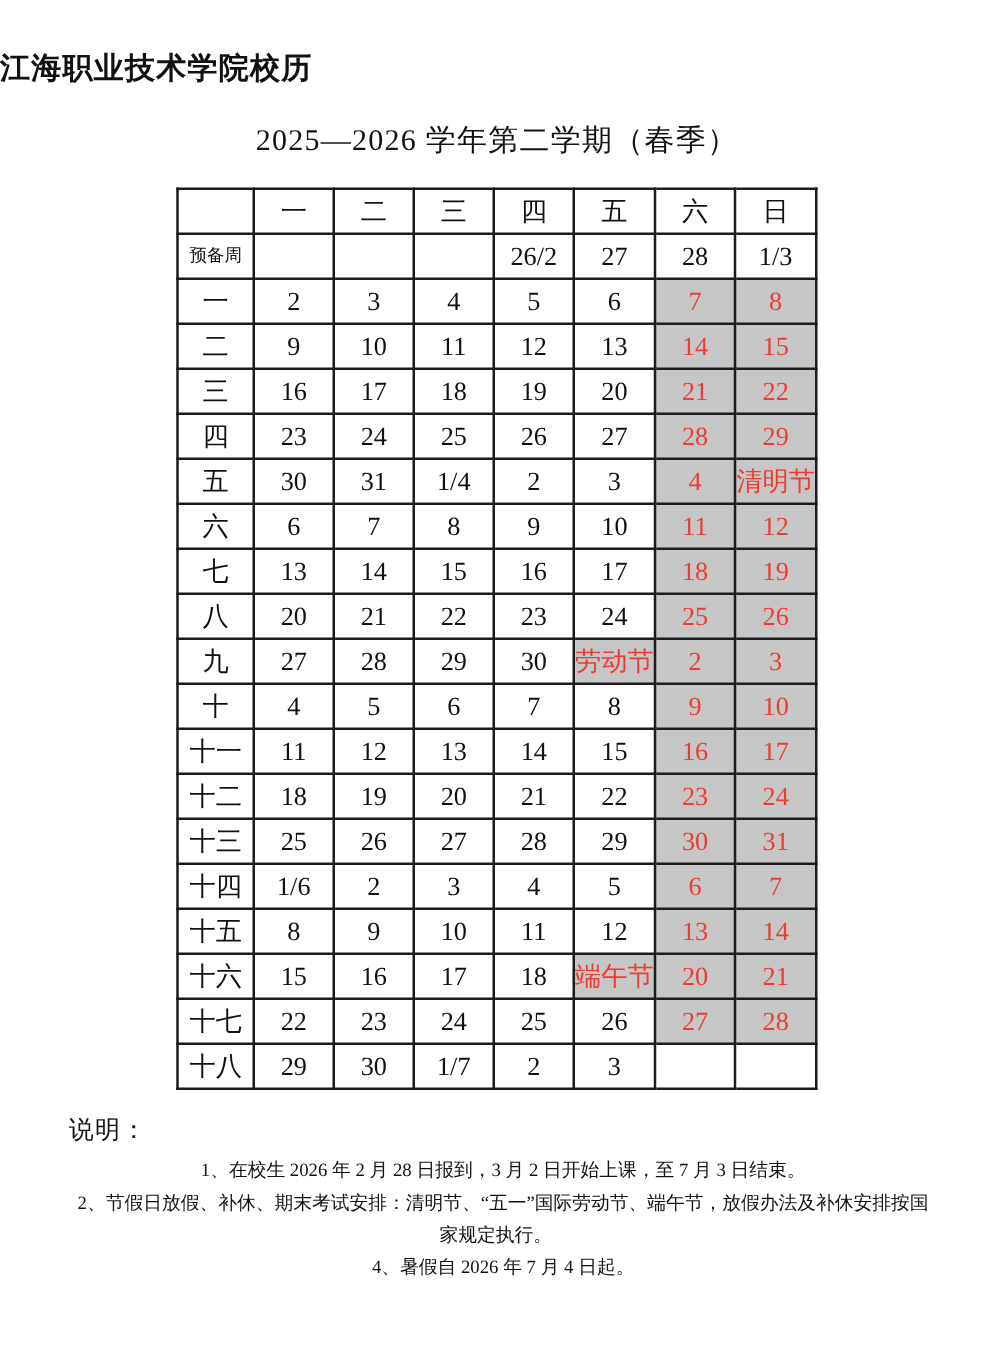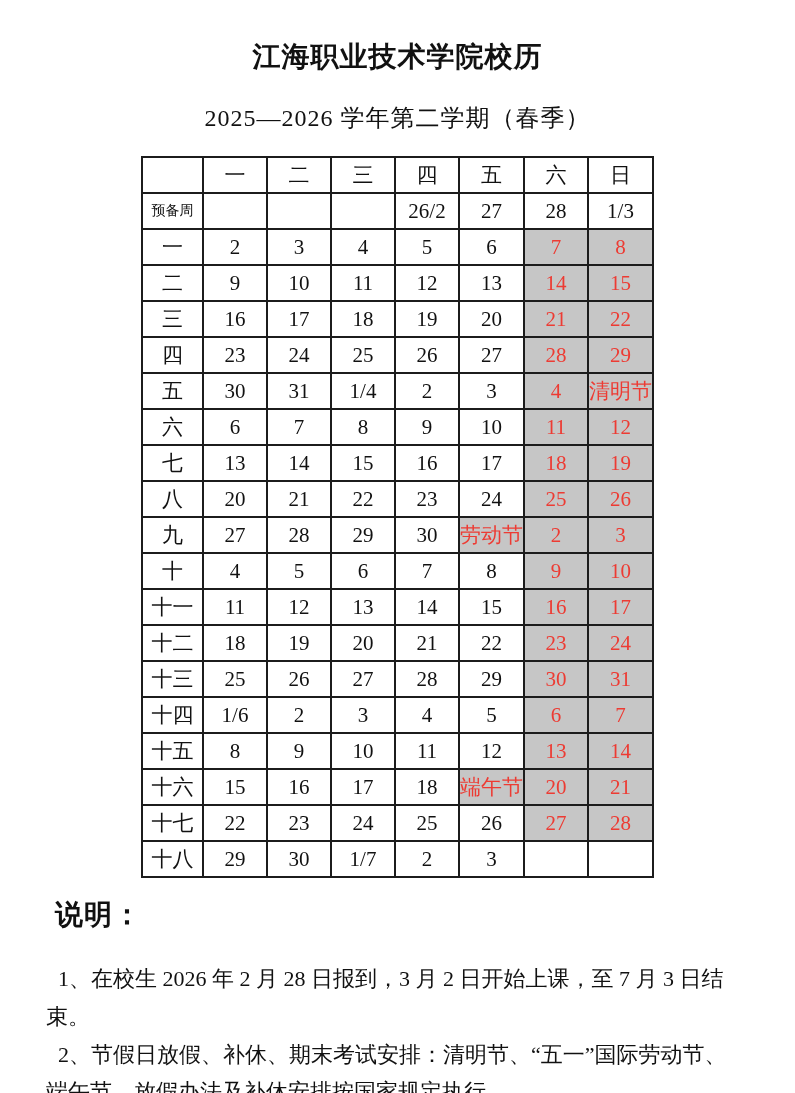--- a/index.html
+++ b/index.html
@@ -8,22 +8,22 @@
   .page {
     position: relative;
     width: 795px;
     height: 1093px;
     background: #ffffff;
     margin: 0 auto;
     padding-top: 38px;
     overflow: hidden;
   }
   .title {
-    text-align: center;
-    font-size: 28px;
+    text-align: left;
+    font-size: 24px;
     font-weight: bold;
     letter-spacing: 1px;
   }
   .subtitle {
     text-align: center;
     font-size: 24px;
     font-weight: normal;
     margin-top: 26px;
     letter-spacing: 1px;
   }
@@ -50,30 +50,31 @@
     background: var(--hl-bg, #c6c6c6);
     color: var(--hl-red, #ed3b33);
   }
   td.holiday { font-size: 15px; }
   .notes {
     margin-top: 18px;
     padding-left: 46px;
     padding-right: 48px;
   }
   .notes-heading {
-    font-size: 28px;
-    font-weight: bold;
+    font-size: 20px;
+    font-weight: normal;
     margin-left: 9px;
-    margin-bottom: 26px;
+    margin-bottom: 8px;
     letter-spacing: 1px;
   }
   .note-item {
-    font-size: 22px;
+    font-size: 15px;
     line-height: 1.72;
     text-indent: 12px;
+    text-align: center;
   }
 </style>
 </head>
 <body>
 
 <div class="page">
 
   <h1 class="title">江海职业技术学院校历</h1>
   <h2 class="subtitle">2025—2026 学年第二学期（春季）</h2>
 

